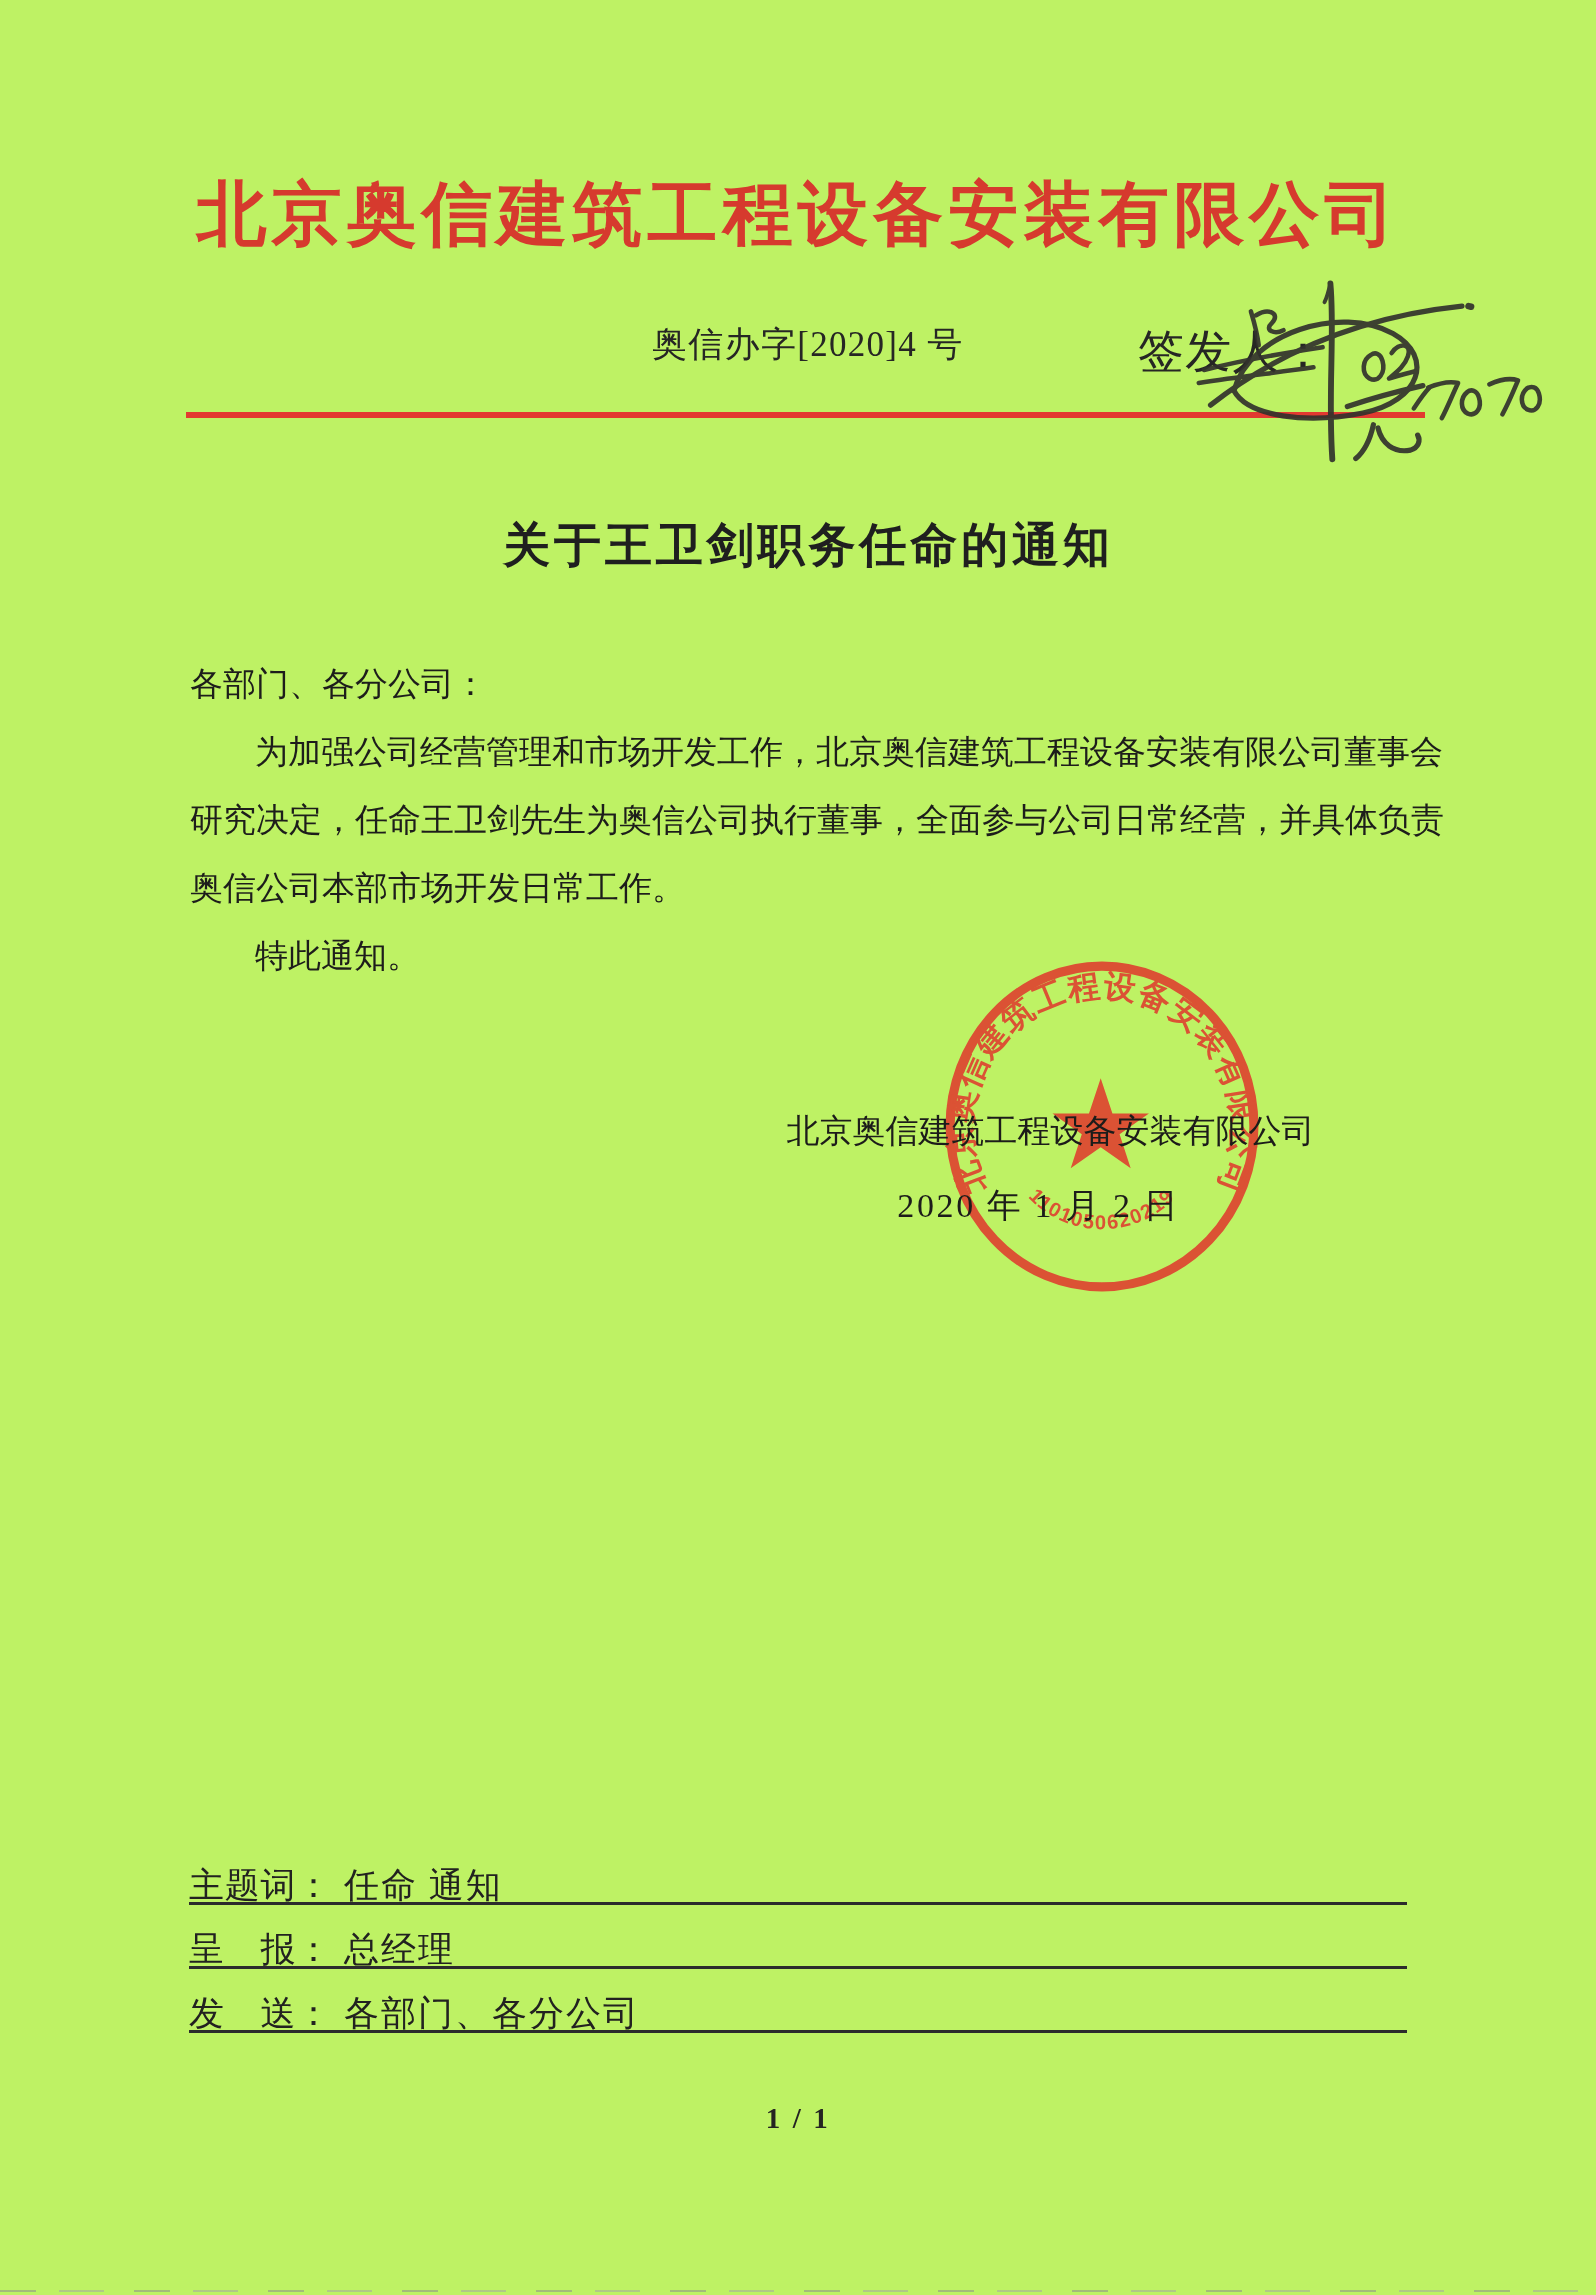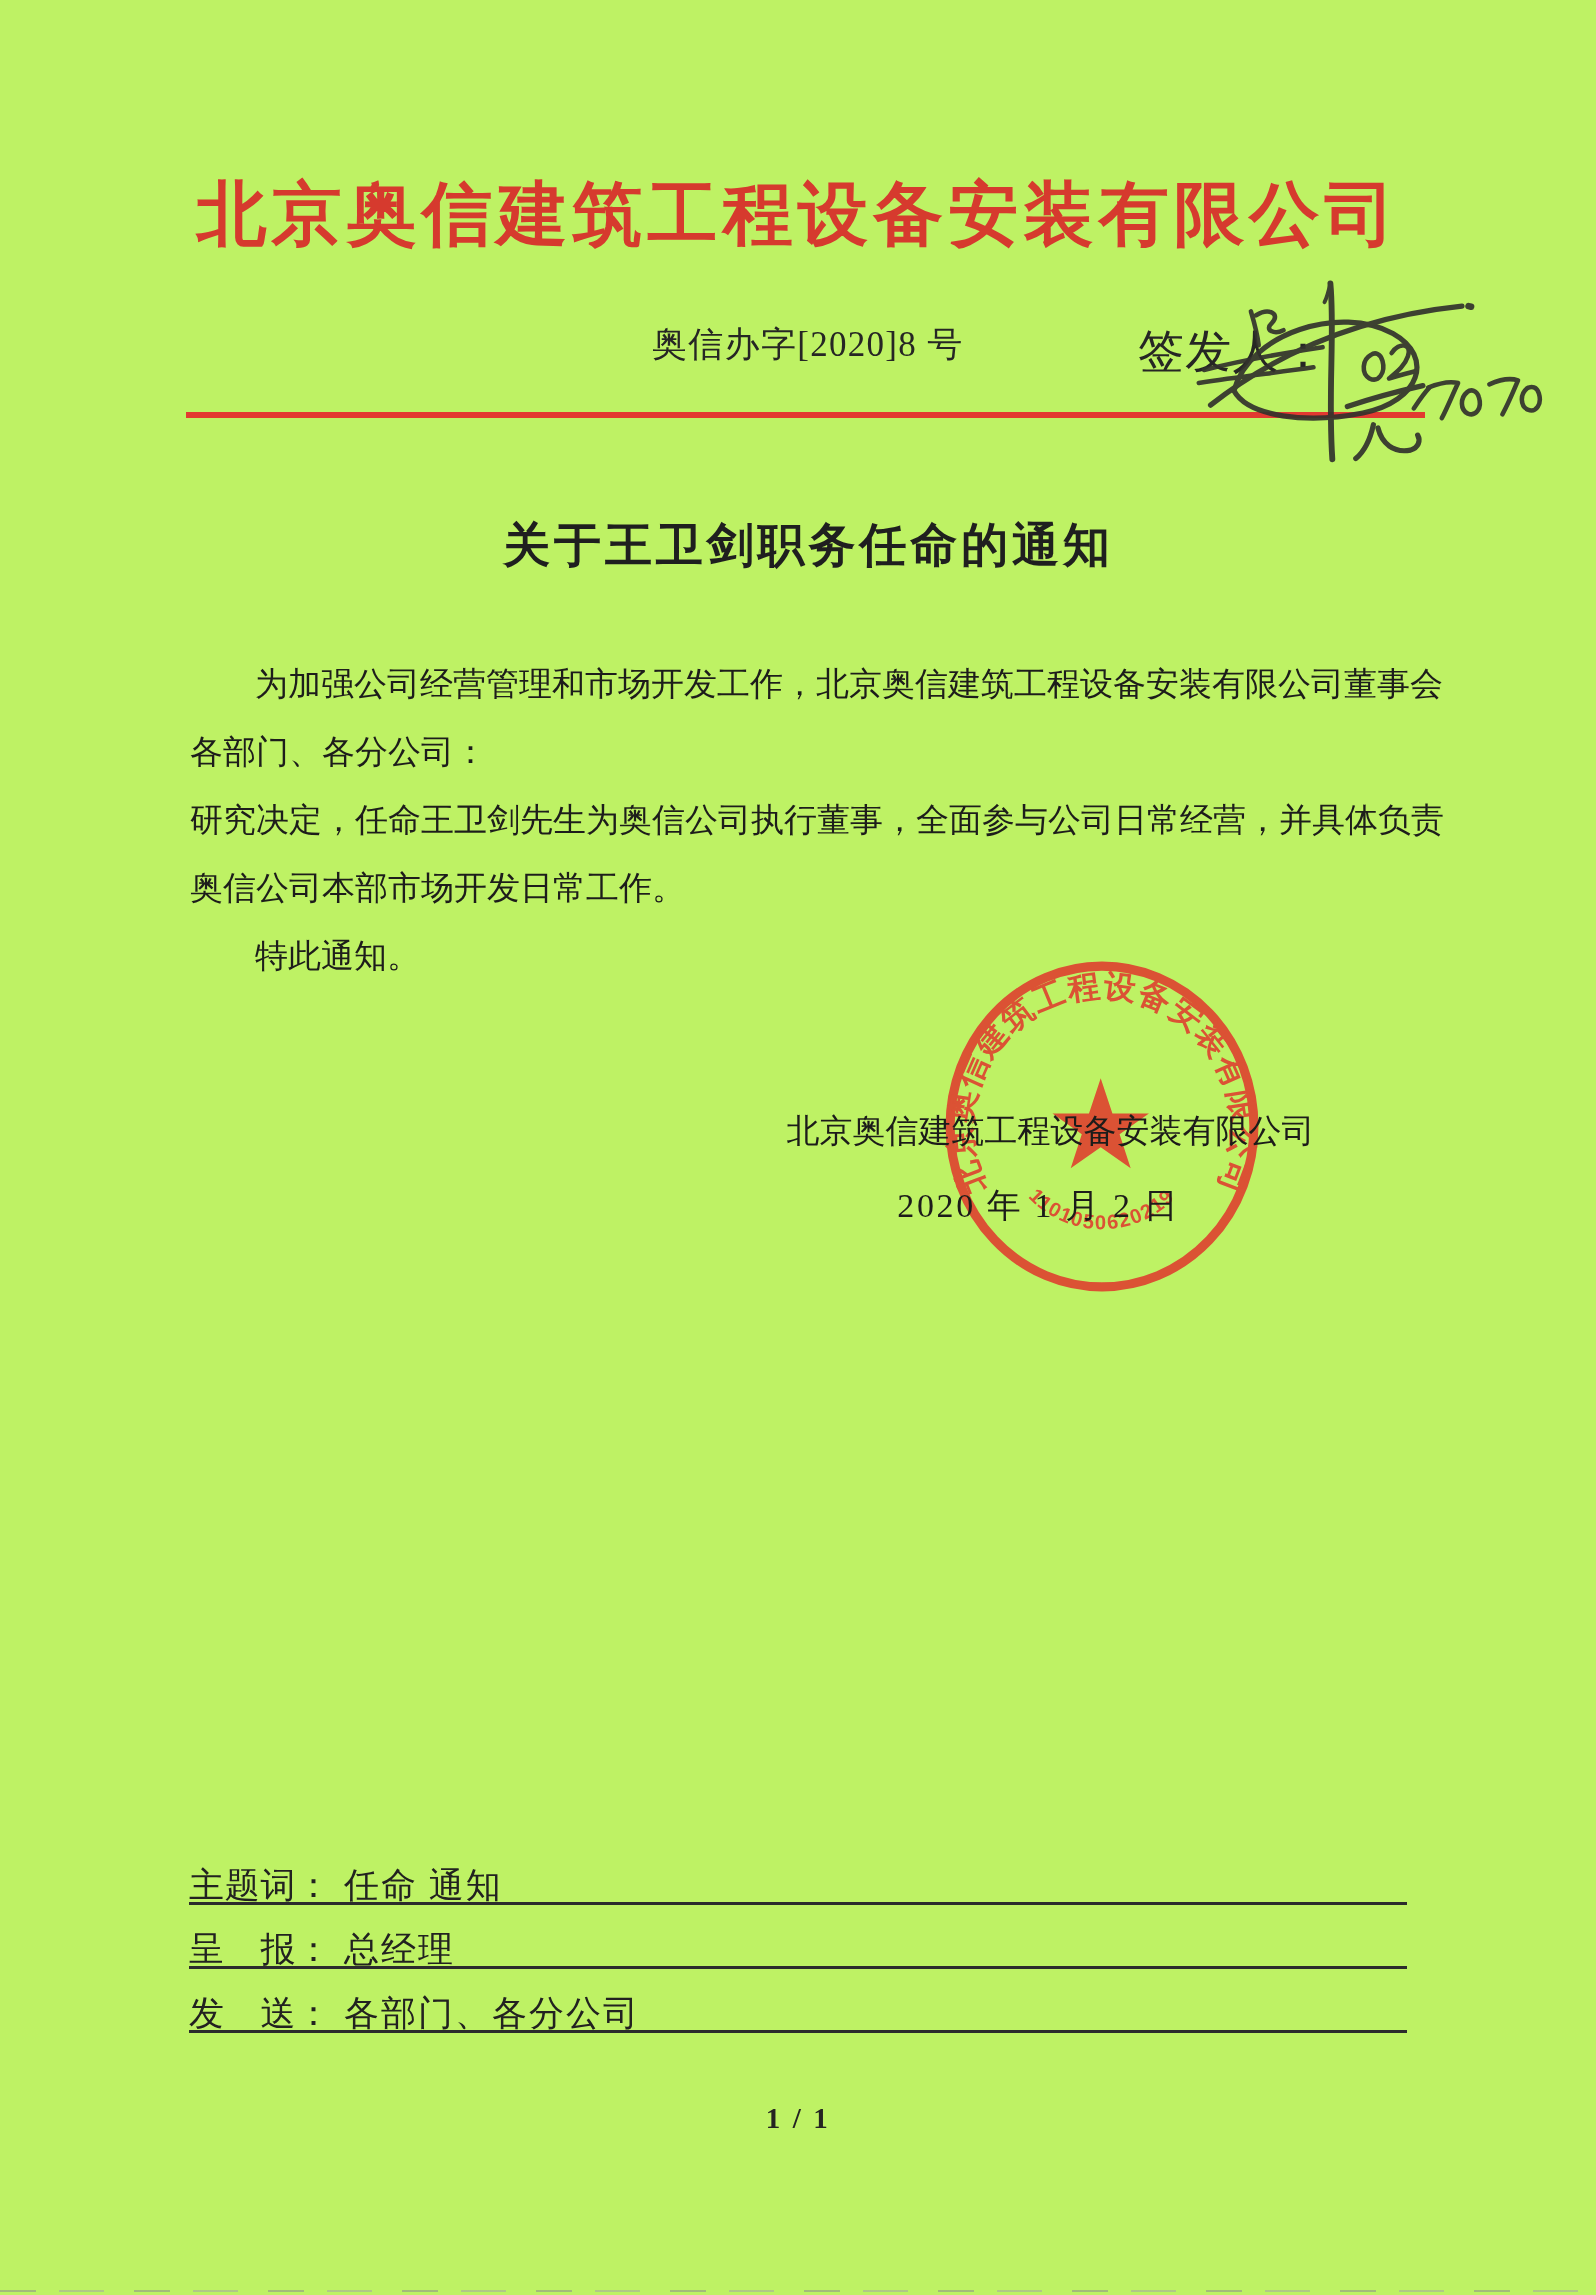--- a/index.html
+++ b/index.html
@@ -114,21 +114,21 @@
     opacity: 0.55;
   }
 </style>
 </head>
 <body>
 
 <div class="page">
 
   <div class="letterhead">北京奥信建筑工程设备安装有限公司</div>
 
-  <div class="doc-number">奥信办字[2020]8 号</div>
+  <div class="doc-number">奥信办字[2020]4 号</div>
   <div class="issuer-label">签发人：</div>
 
   <div class="red-rule"></div>
 
   <svg class="signature-svg" viewBox="0 0 640 330" fill="none" stroke="#33322d" stroke-linecap="round" stroke-linejoin="round" opacity="0.92">
 
     <path d="M 240 45 C 247 120, 236 215, 243 315" stroke-width="9"></path>
     <path d="M 240 45 C 237 58, 235 66, 231 74" stroke-width="6"></path>
 
     <path d="M 126 94 C 146 82, 164 92, 150 106 C 138 117, 154 124, 168 117" stroke-width="7"></path>
@@ -153,22 +153,22 @@
     <path d="M 484 200 C 502 192, 516 190, 528 194 C 520 213, 512 232, 504 246" stroke-width="7"></path>
     <path d="M 542 206 C 531 215, 531 233, 543 239 C 556 244, 565 230, 560 214 C 557 204, 549 202, 542 206" stroke-width="7"></path>
 
     <path d="M 306 262 C 301 285, 292 303, 279 314" stroke-width="8"></path>
     <path d="M 313 267 C 319 291, 337 306, 363 301 C 375 297, 379 287, 374 278" stroke-width="8"></path>
   </svg>
 
   <div class="doc-title">关于王卫剑职务任命的通知</div>
 
   <div class="body-block">
+    <div class="body-line">各部门、各分公司：</div>
     <div class="body-line indent">为加强公司经营管理和市场开发工作，北京奥信建筑工程设备安装有限公司董事会</div>
-    <div class="body-line">各部门、各分公司：</div>
     <div class="body-line">研究决定，任命王卫剑先生为奥信公司执行董事，全面参与公司日常经营，并具体负责</div>
     <div class="body-line">奥信公司本部市场开发日常工作。</div>
     <div class="body-line indent">特此通知。</div>
   </div>
 
   <svg class="seal-svg" viewBox="0 0 500 520">
     <defs>
       <path id="sealTopArc" d="M 77 362 A 200 200 0 1 1 423 362" fill="none"></path>
       <path id="sealBottomArc" d="M 131 362 A 155 155 0 0 0 369 362" fill="none"></path>
     </defs>

